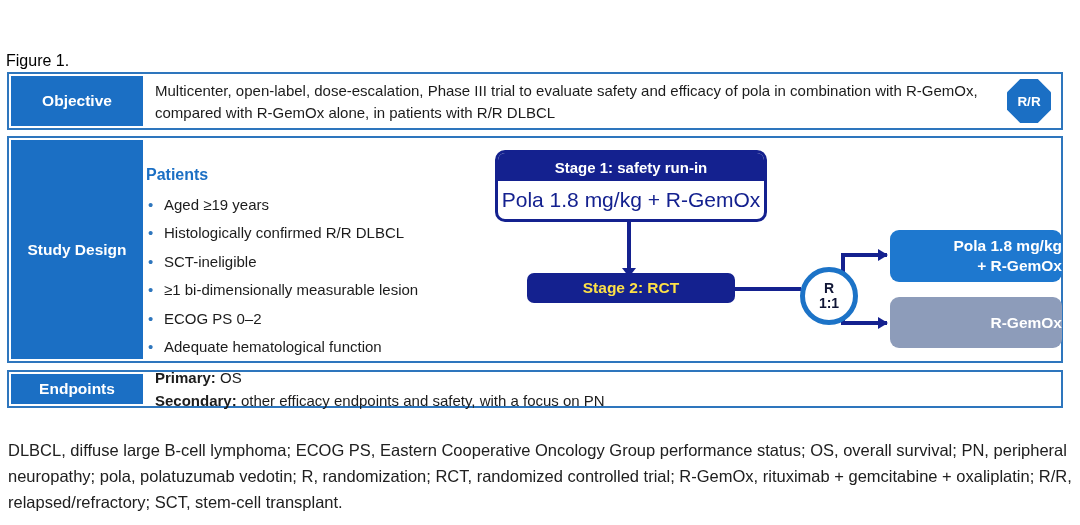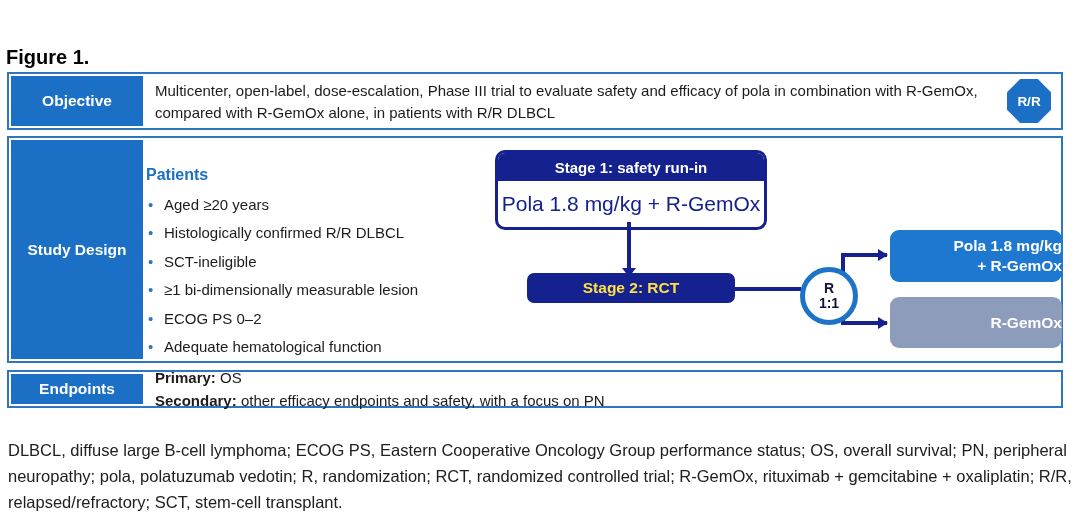--- a/index.html
+++ b/index.html
@@ -9,21 +9,21 @@
     --arm_blue:#1e78cf;
     --arm_gray:#8d9cba;
     --row_border:#2e76bd;
     --text_dark:#1c1c1c;
   }
   html,body{margin:0;padding:0;background:#fff;}
   .canvas{
     position:relative;width:1080px;height:525px;background:#ffffff;
     font-family:"Liberation Sans",sans-serif;color:var(--text_dark);overflow:hidden;
   }
-  .fig-caption{position:absolute;left:6px;top:46px;font-size:20px;font-weight:bold;color:#000;}
+  .fig-caption{position:absolute;left:6px;top:52px;font-size:16px;font-weight:normal;color:#000;}
   .row{position:absolute;left:7px;width:1056px;border:2px solid var(--row_border);background:#fff;box-sizing:border-box;}
   .row-objective{top:72px;height:58px;}
   .row-design{top:136px;height:227px;}
   .row-endpoints{top:370px;height:38px;}
   .row-label{
     position:absolute;left:2px;top:2px;bottom:2px;width:132px;background:var(--brand_blue);
     color:#fff;font-weight:bold;font-size:15.5px;display:flex;align-items:center;justify-content:center;
   }
   .obj-text{
     position:absolute;left:146px;top:50%;transform:translateY(-50%);
@@ -42,21 +42,21 @@
   .patients ul{list-style:none;margin:5px 0 0 0;padding:0;}
   .patients li{
     font-size:15px;line-height:28.4px;color:var(--text_dark);padding-left:18px;position:relative;
   }
   .patients li::before{
     content:"•";position:absolute;left:2px;color:var(--row_border);font-size:15px;
   }
   
   .flow{position:absolute;left:0;top:0;right:0;bottom:0;}
   .stage1{
-    position:absolute;left:486px;top:12px;width:272px;height:80px;box-sizing:border-box;
+    position:absolute;left:486px;top:12px;width:272px;height:72px;box-sizing:border-box;
     border:3px solid var(--navy);border-radius:10px;background:#fff;overflow:hidden;
     display:flex;flex-direction:column;
   }
   .stage1-header{
     flex:none;height:28px;background:var(--navy);color:#fff;font-weight:bold;font-size:15px;
     display:flex;align-items:center;justify-content:center;
   }
   .stage1-body{
     flex:1;display:flex;align-items:center;justify-content:center;
     color:var(--navy);font-weight:normal;font-size:21px;
@@ -120,21 +120,21 @@
       <span>R/R</span>
     </div>
   </div>
 
   <div class="row row-design">
     <div class="row-label">Study Design</div>
 
     <div class="patients">
       <div class="patients-title">Patients</div>
       <ul>
-        <li>Aged ≥20 years</li>
+        <li>Aged ≥19 years</li>
         <li>Histologically confirmed R/R DLBCL</li>
         <li>SCT-ineligible</li>
         <li>≥1 bi-dimensionally measurable lesion</li>
         <li>ECOG PS 0–2</li>
         <li>Adequate hematological function</li>
       </ul>
     </div>
 
     <div class="flow">
       <div class="stage1">

